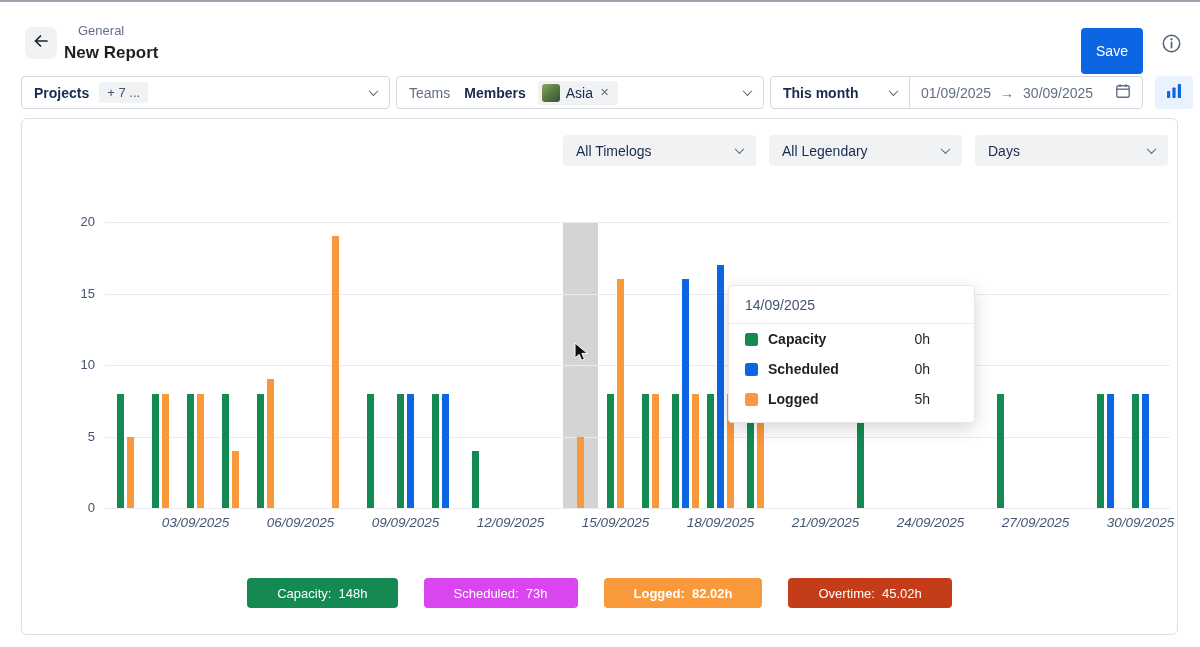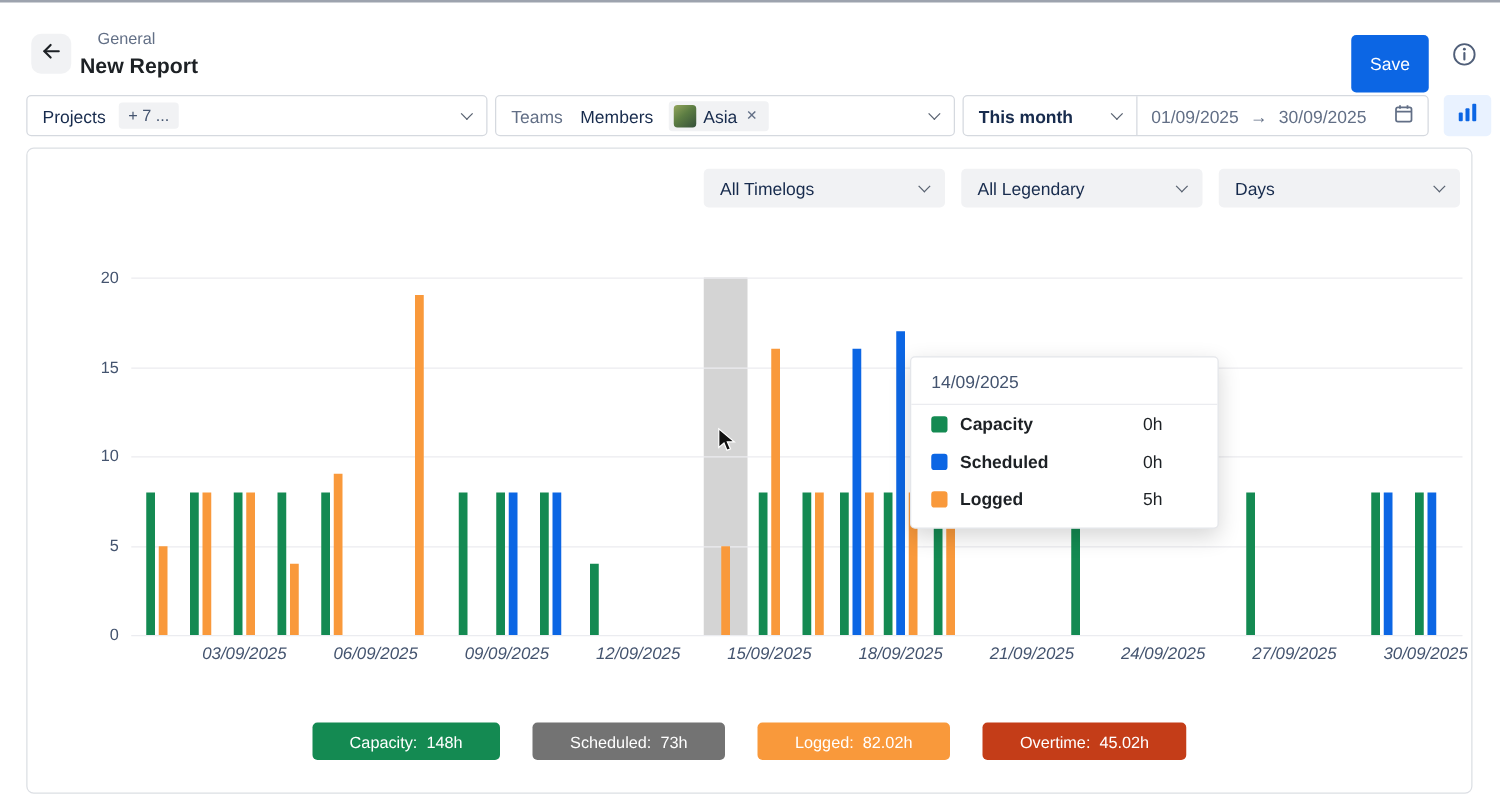--- a/index.html
+++ b/index.html
@@ -24,21 +24,21 @@
     border-radius:4px; color:#fff; font-size:14px; font-weight:500; display:flex; align-items:center;
     justify-content:center; cursor:pointer; }
   .info-btn { position:absolute; left:1161px; top:33px; width:21px; height:21px; cursor:pointer; }
 
   
   .fbox { position:absolute; top:76px; height:33px; border:1px solid #D5D9DF; border-radius:4px;
     background:#fff; display:flex; align-items:center; font-size:14px; }
   .fbox.projects { left:21px; width:369px; padding:0 12px; }
   .fbox.teams    { left:396px; width:368px; padding:0 12px; }
   .fbox.period   { left:770px; width:373px; padding:0; }
-  .flabel-strong { font-weight:400; color:#172B4D; }
+  .flabel-strong { font-weight:700; color:#172B4D; }
   .flabel-muted  { color:#626F86; }
   .chip { background:#F1F2F4; border-radius:3px; padding:3px 8px; font-size:13px; color:#44546F; margin-left:10px; }
   .chev { display:inline-block; width:7px; height:7px; border-right:1.8px solid #57606F;
     border-bottom:1.8px solid #57606F; transform:rotate(45deg) translate(-1px,-1px); }
   .push-right { margin-left:auto; }
   .tag { display:flex; align-items:center; gap:6px; background:#F1F2F4; border-radius:3px;
     padding:3px 8px 3px 4px; margin-left:12px; }
   .avatar { width:18px; height:18px; border-radius:3px;
     background:linear-gradient(140deg,#93a55c 0%,#5c7d43 45%,#35503a 100%); }
   .tag-x { color:#626F86; font-size:11px; cursor:pointer; padding:0 1px; }
@@ -246,22 +246,22 @@
   </div>
   <div class="tt-row">
     <span class="sw" style="background: rgb(249, 153, 59);"></span>
     <span class="tt-label">Logged</span>
     <span class="tt-val">5h</span>
   </div>
 </div>
 
 <div class="legend-row">
   <div class="badge" style="background: rgb(20, 138, 82);">Capacity:  148h</div>
-  <div class="badge" style="background: #737373;">Scheduled:  73h</div>
-  <div class="badge" style="background: rgb(249, 153, 59);">Logged:  82.02h</div>
+  <div class="badge" style="background: #d946ef;">Scheduled:  73h</div>
+  <div class="badge" style="background: rgb(249, 153, 59); font-weight: bold;">Logged:  82.02h</div>
   <div class="badge" style="background: rgb(196, 61, 24);">Overtime:  45.02h</div>
 </div>
 
 <div class="cursor">
   <svg width="15" height="21" viewBox="0 0 15 21">
       <path d="M1 1 L1 16 L5.2 12.4 L7.6 18.3 L10.4 17.1 L7.9 11.4 L13.4 11.4 Z" fill="#111" stroke="#fff" stroke-width="1"></path>
     </svg>
 </div>
 
 </body></html>

